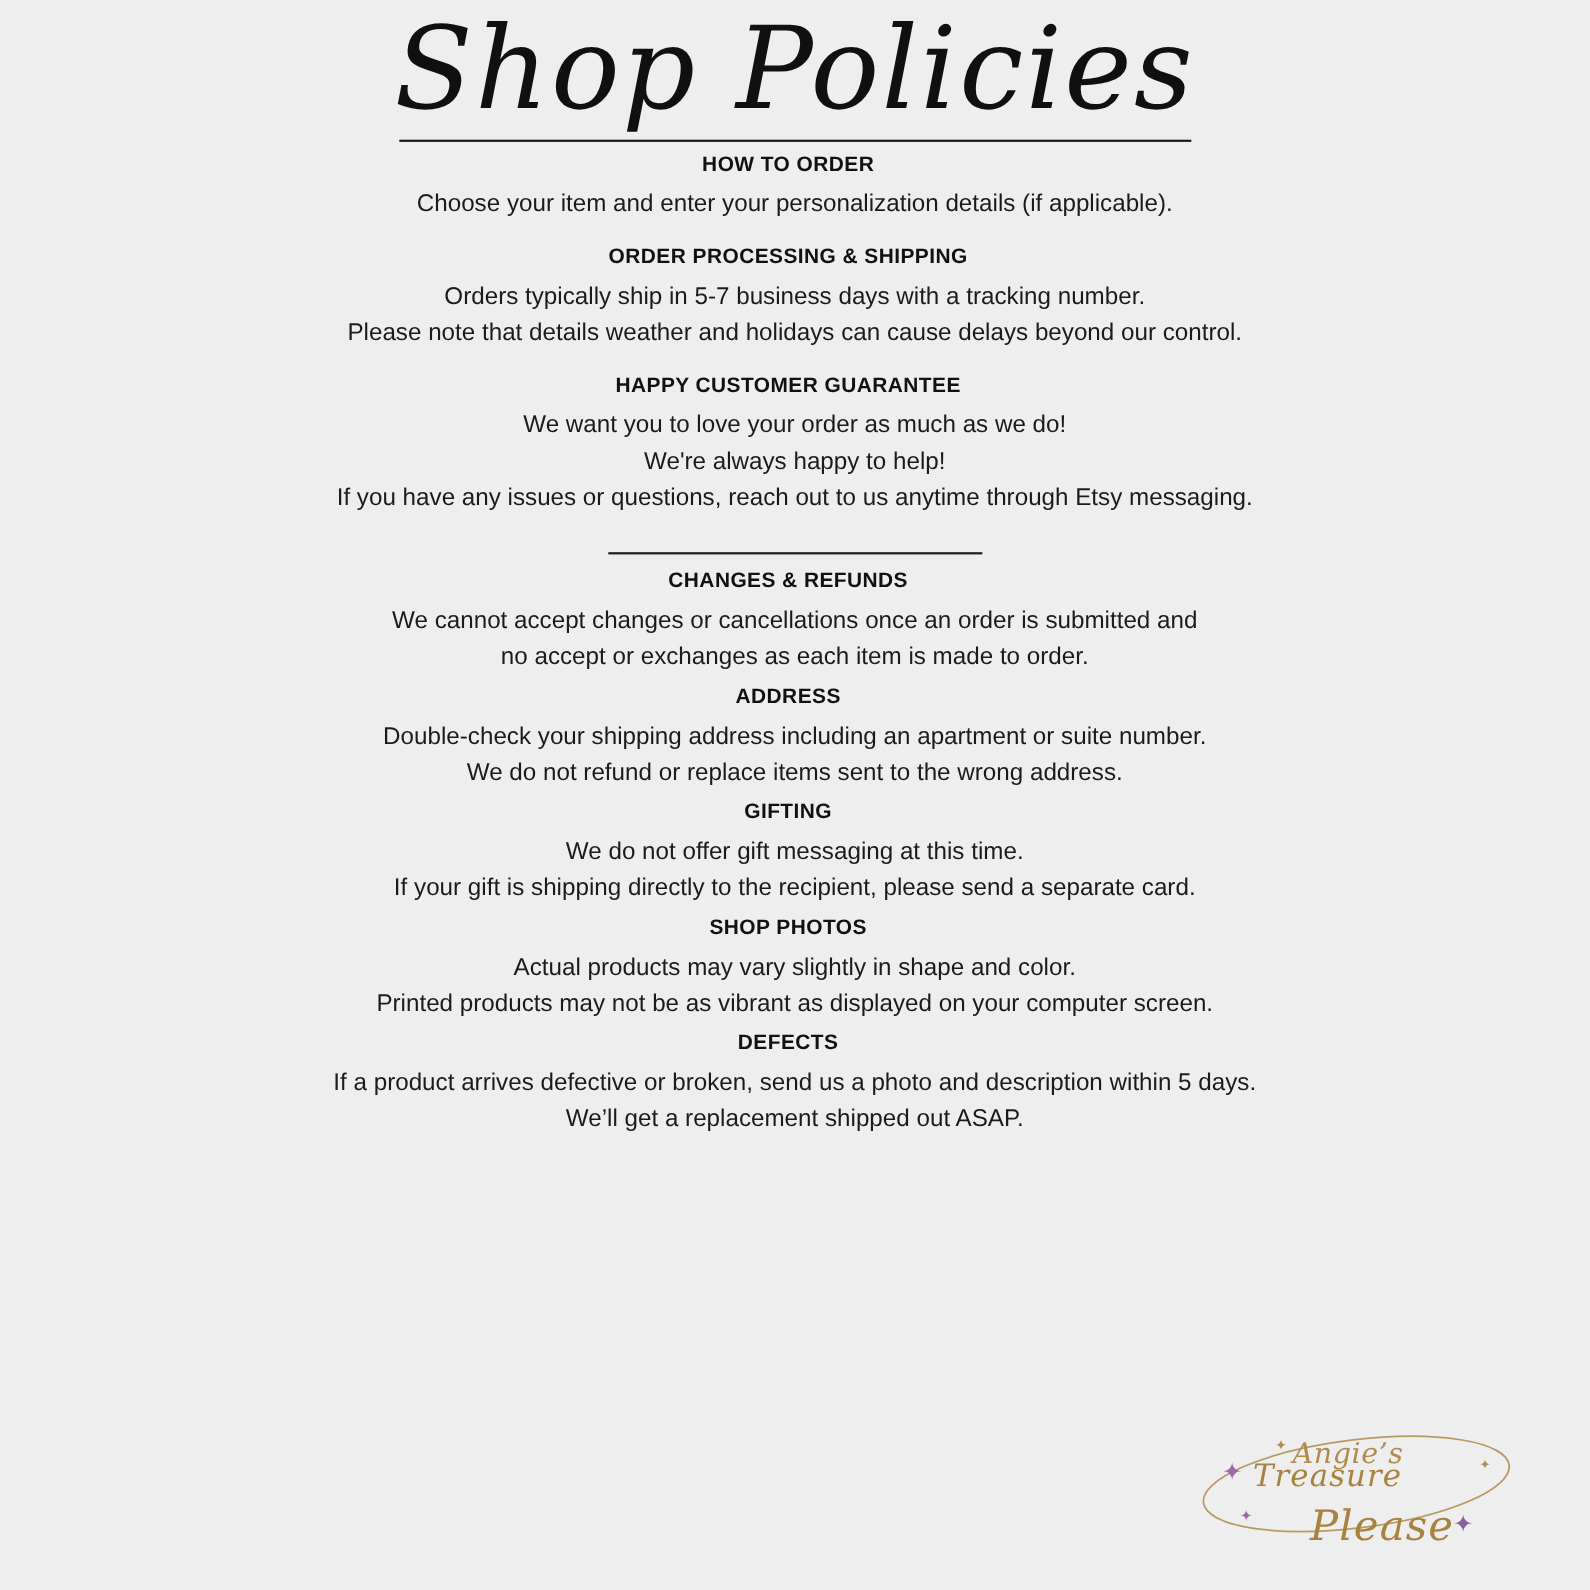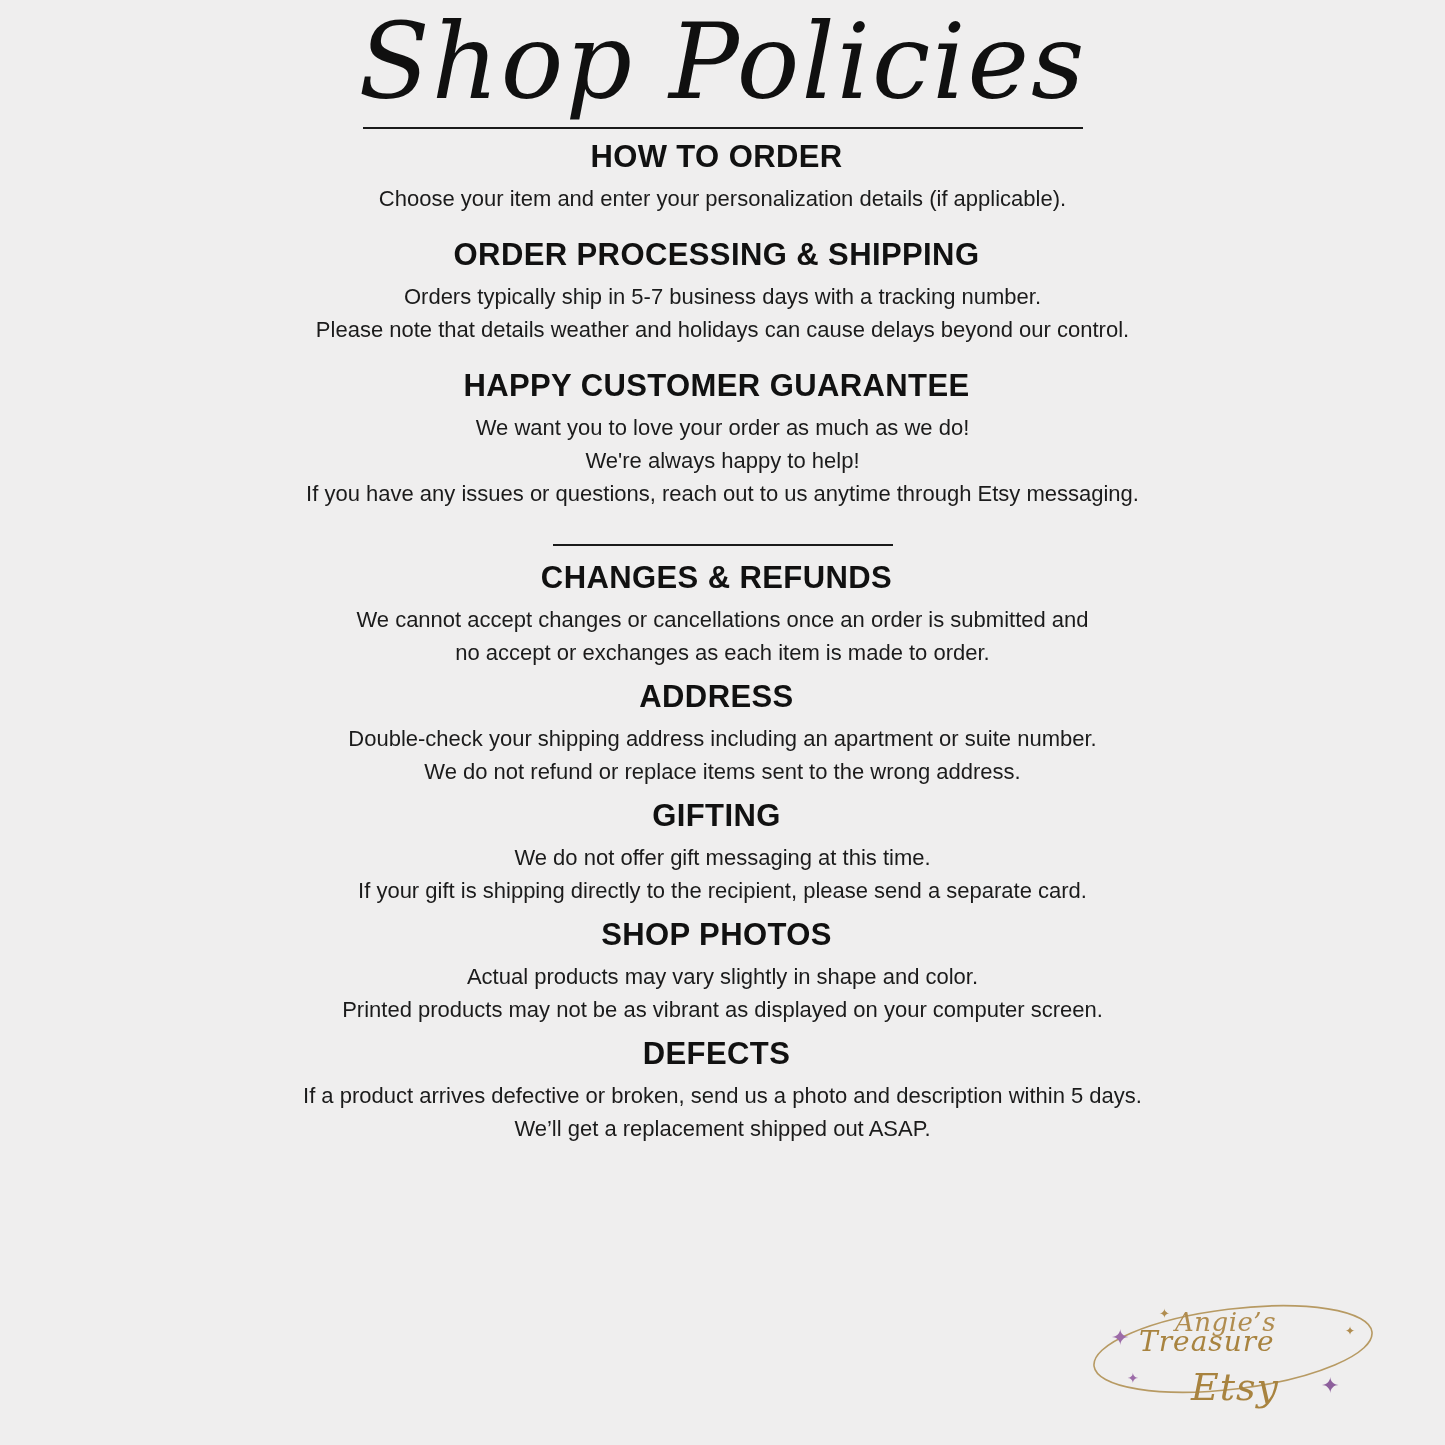--- a/index.html
+++ b/index.html
@@ -44,21 +44,21 @@
     margin: 10px auto 0 auto;
   }
   .section {
     text-align: center;
     margin-top: 22px;
   }
   .section.tight {
     margin-top: 10px;
   }
   .sec-head {
-    font-size: 31px;
+    font-size: 19px;
     font-weight: bold;
     letter-spacing: 0.4px;
     color: #111;
     margin: 0 12px 7px 0;
     text-transform: uppercase;
   }
   .sec-line {
     font-size: 22px;
     font-weight: 300;
     line-height: 1.5;
@@ -184,21 +184,21 @@
     <p class="sec-line">If a product arrives defective or broken, send us a photo and description within 5 days.</p>
     <p class="sec-line">We’ll get a replacement shipped out ASAP.</p>
   </div>
 
   <div class="logo">
     <svg class="logo-ellipse" width="300" height="130" viewBox="0 0 300 130">
       <ellipse cx="150" cy="68" rx="140" ry="40" fill="none" stroke="#b79a63" stroke-width="1.6" transform="rotate(-7 150 68)"></ellipse>
     </svg>
     <div class="brand-top">Angie’s</div>
     <div class="brand-mid">Treasure</div>
-    <div class="brand-bot">Etsy</div>
+    <div class="brand-bot">Please</div>
     <span class="spark s1">✦</span>
     <span class="spark s2">✦</span>
     <span class="spark s3">✦</span>
     <span class="spark s4">✦</span>
     <span class="spark s5">✦</span>
   </div>
 
 </div>
 
 </body></html>

